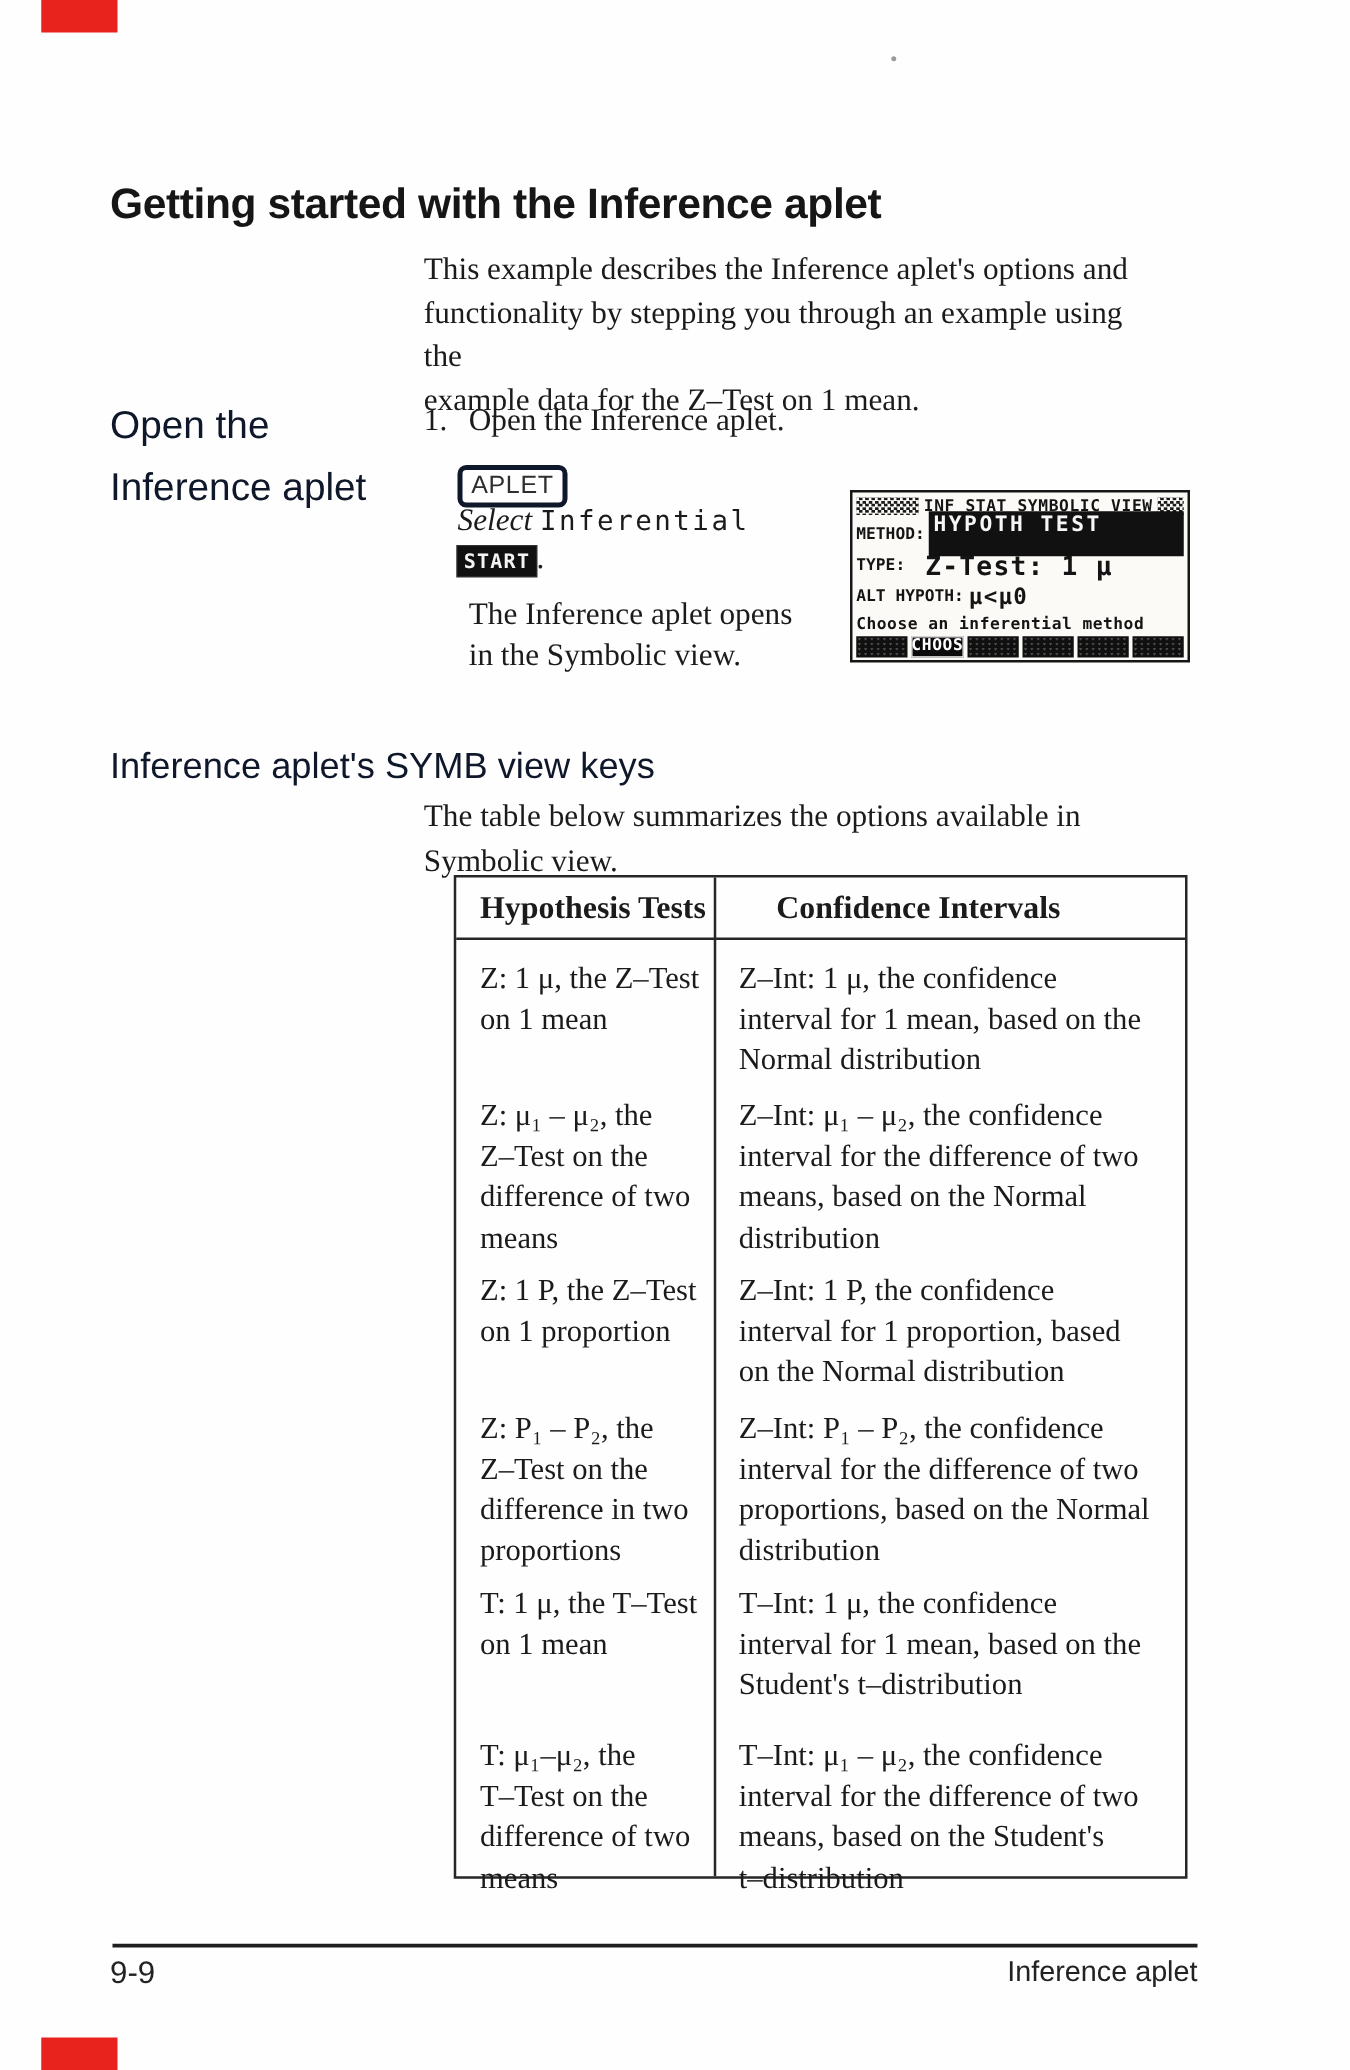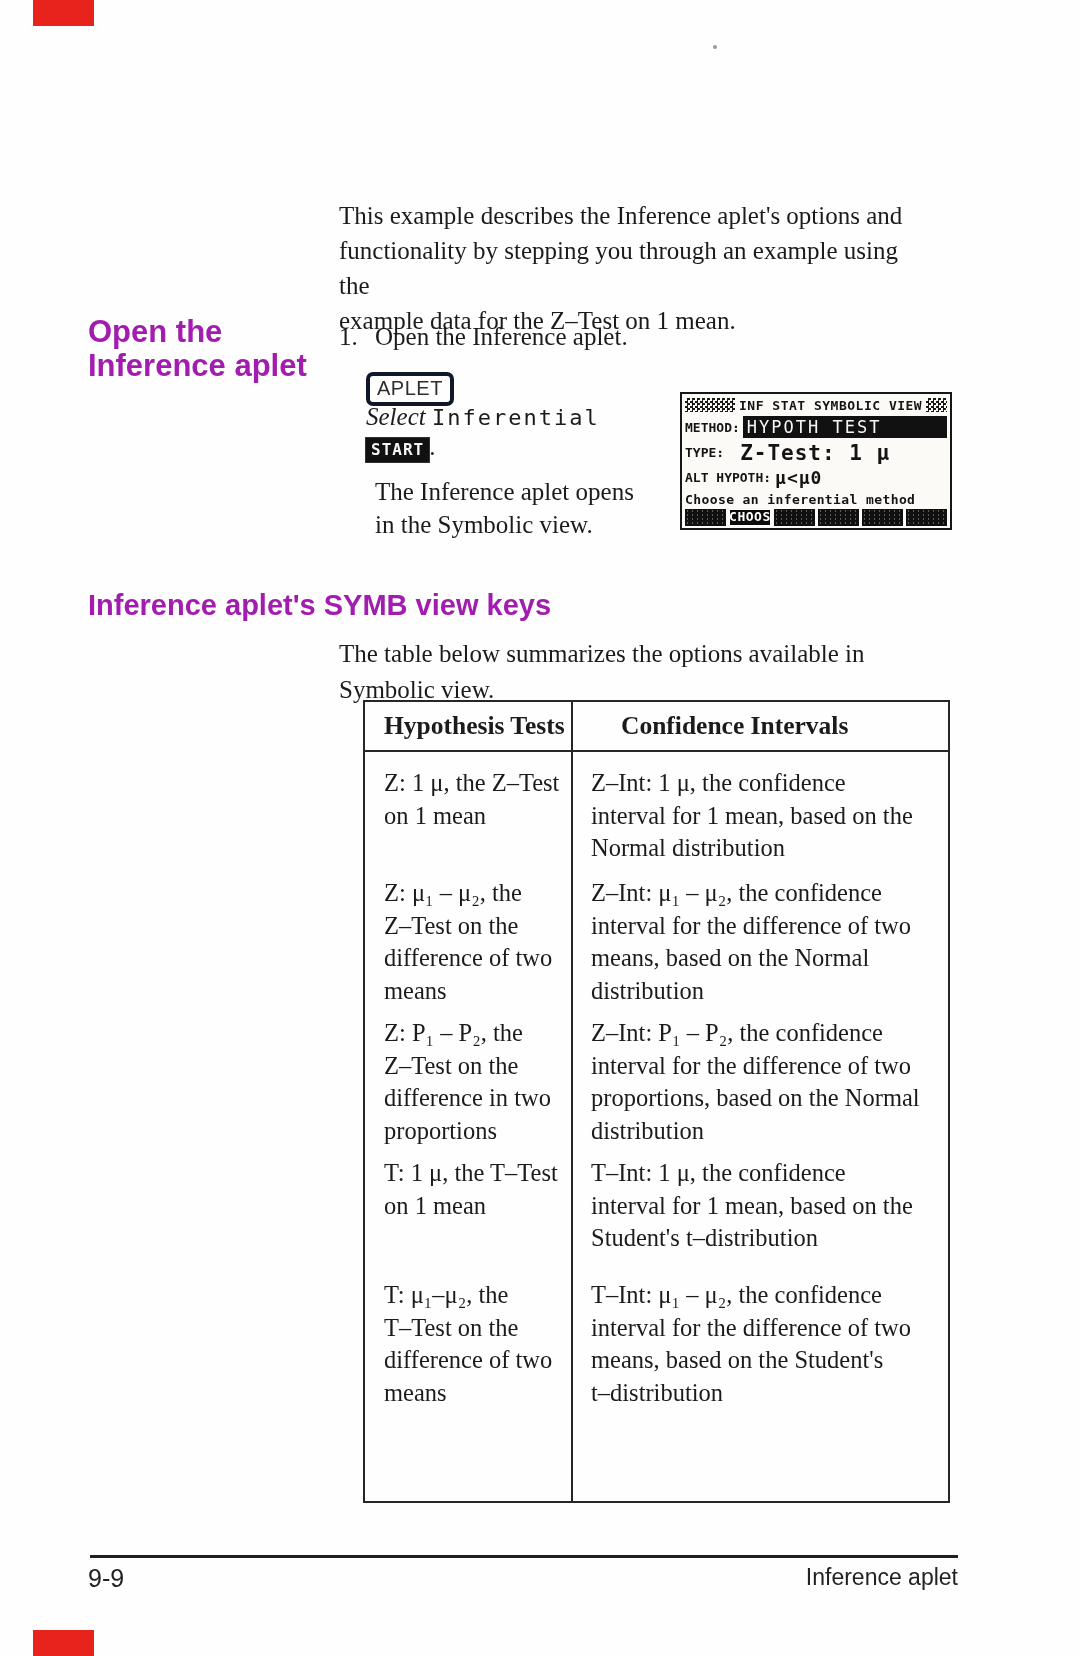--- a/index.html
+++ b/index.html
@@ -20,21 +20,21 @@
     font-family:"Liberation Sans","DejaVu Sans",sans-serif;
     font-weight:bold; font-size:34px; letter-spacing:-0.3px; color:#161616;
   }
   .intro {
     left:339px; top:198px; width:585px; position:absolute;
     font-size:25px; line-height:35px; white-space:pre-line;
   }
   .side-head {
     left:88px; position:absolute;
     font-family:"Liberation Sans","DejaVu Sans",sans-serif;
-    font-weight:bold; font-size:31px; line-height:34px; color:#a21caf; white-space:pre-line;
+    font-weight:normal; font-size:31px; line-height:50px; color:#0f172a; white-space:pre-line;
   }
   .side-head.s1 { top:315px; }
   .side-head.s2 { top:588px; font-size:29px; }
 
   .step-row { left:339px; top:323px; position:absolute; font-size:25px; }
   .step-num { display:inline-block; width:36px; }
 
   .key-cap {
     position:absolute; left:366px; top:372px;
     font-family:"Liberation Sans","DejaVu Sans",sans-serif;
@@ -61,22 +61,22 @@
     display:flex; flex-direction:column;
   }
   .lcd-title { display:flex; align-items:center; height:19px; gap:4px; }
   .checker { height:14px; background-image:conic-gradient(#1a1a1a 25%, transparent 25% 50%, #1a1a1a 50% 75%, transparent 75%); background-size:5px 5px; }
   .checker.left { width:50px; }
   .checker.right { flex:1; }
   .lcd-title-text { font-size:13px; font-weight:bold; letter-spacing:0.5px; white-space:nowrap; }
   .lcd-row { display:flex; align-items:center; }
   .lcd-label { font-size:13px; font-weight:bold; letter-spacing:0px; white-space:nowrap; }
   .row-method { height:25px; }
-  .inv-bar { flex:1; background:#111; color:#f6f6f6; height:22px; margin-left:3px;
-             font-size:17px; font-weight:normal; letter-spacing:2px; padding-left:4px; line-height:22px; white-space:nowrap; }
+  .inv-bar { flex:1; background:#111; color:#f6f6f6; height:36px; margin-left:3px;
+             font-size:17px; font-weight:bold; letter-spacing:2px; padding-left:4px; line-height:22px; white-space:nowrap; }
   .row-type { height:27px; }
   .type-val { font-size:21px; font-weight:bold; margin-left:16px; letter-spacing:1px; }
   .row-alt { height:24px; }
   .alt-val { font-size:18px; font-weight:bold; margin-left:4px; letter-spacing:1px; }
   .lcd-status { height:16px; font-size:13px; font-weight:bold; letter-spacing:0.4px; margin-top:2px; white-space:nowrap; }
   .softkeys { display:flex; gap:3px; height:17px; margin-top:2px; }
   .softkey { flex:1; background-color:#101010;
              background-image:radial-gradient(#5c5c5c 1px, transparent 1px); background-size:5px 4px; }
   .softkey.labeled {
     background-image:none; background:#0b0b0b; color:#ffffff; text-align:center;
@@ -111,20 +111,21 @@
 </style>
 </head>
 <body>
 
 <div class="page">
 
   <div class="redmark top"></div>
   <div class="redmark bottom"></div>
   <div class="speck"></div>
 
+  <h1 class="main-title">Getting started with the Inference aplet</h1>
 
   <p class="intro">This example describes the Inference aplet's options and
 functionality by stepping you through an example using the
 example data for the Z–Test on 1 mean.</p>
 
   <div class="side-head s1">Open the
 Inference aplet</div>
 
   <div class="step-row">
     <span class="step-num">1.</span><span>Open the Inference aplet.</span>
@@ -194,20 +195,27 @@
       <div class="trow r2">
         <div class="td-left cell-text">Z: μ₁ – μ₂, the
 Z–Test on the
 difference of two
 means</div>
         <div class="td-right cell-text">Z–Int: μ₁ – μ₂, the confidence
 interval for the difference of two
 means, based on the Normal
 distribution</div>
       </div>
+      <div class="trow r3">
+        <div class="td-left cell-text">Z: 1 P, the Z–Test
+on 1 proportion</div>
+        <div class="td-right cell-text">Z–Int: 1 P, the confidence
+interval for 1 proportion, based
+on the Normal distribution</div>
+      </div>
       <div class="trow r4">
         <div class="td-left cell-text">Z: P₁ – P₂, the
 Z–Test on the
 difference in two
 proportions</div>
         <div class="td-right cell-text">Z–Int: P₁ – P₂, the confidence
 interval for the difference of two
 proportions, based on the Normal
 distribution</div>
       </div>

